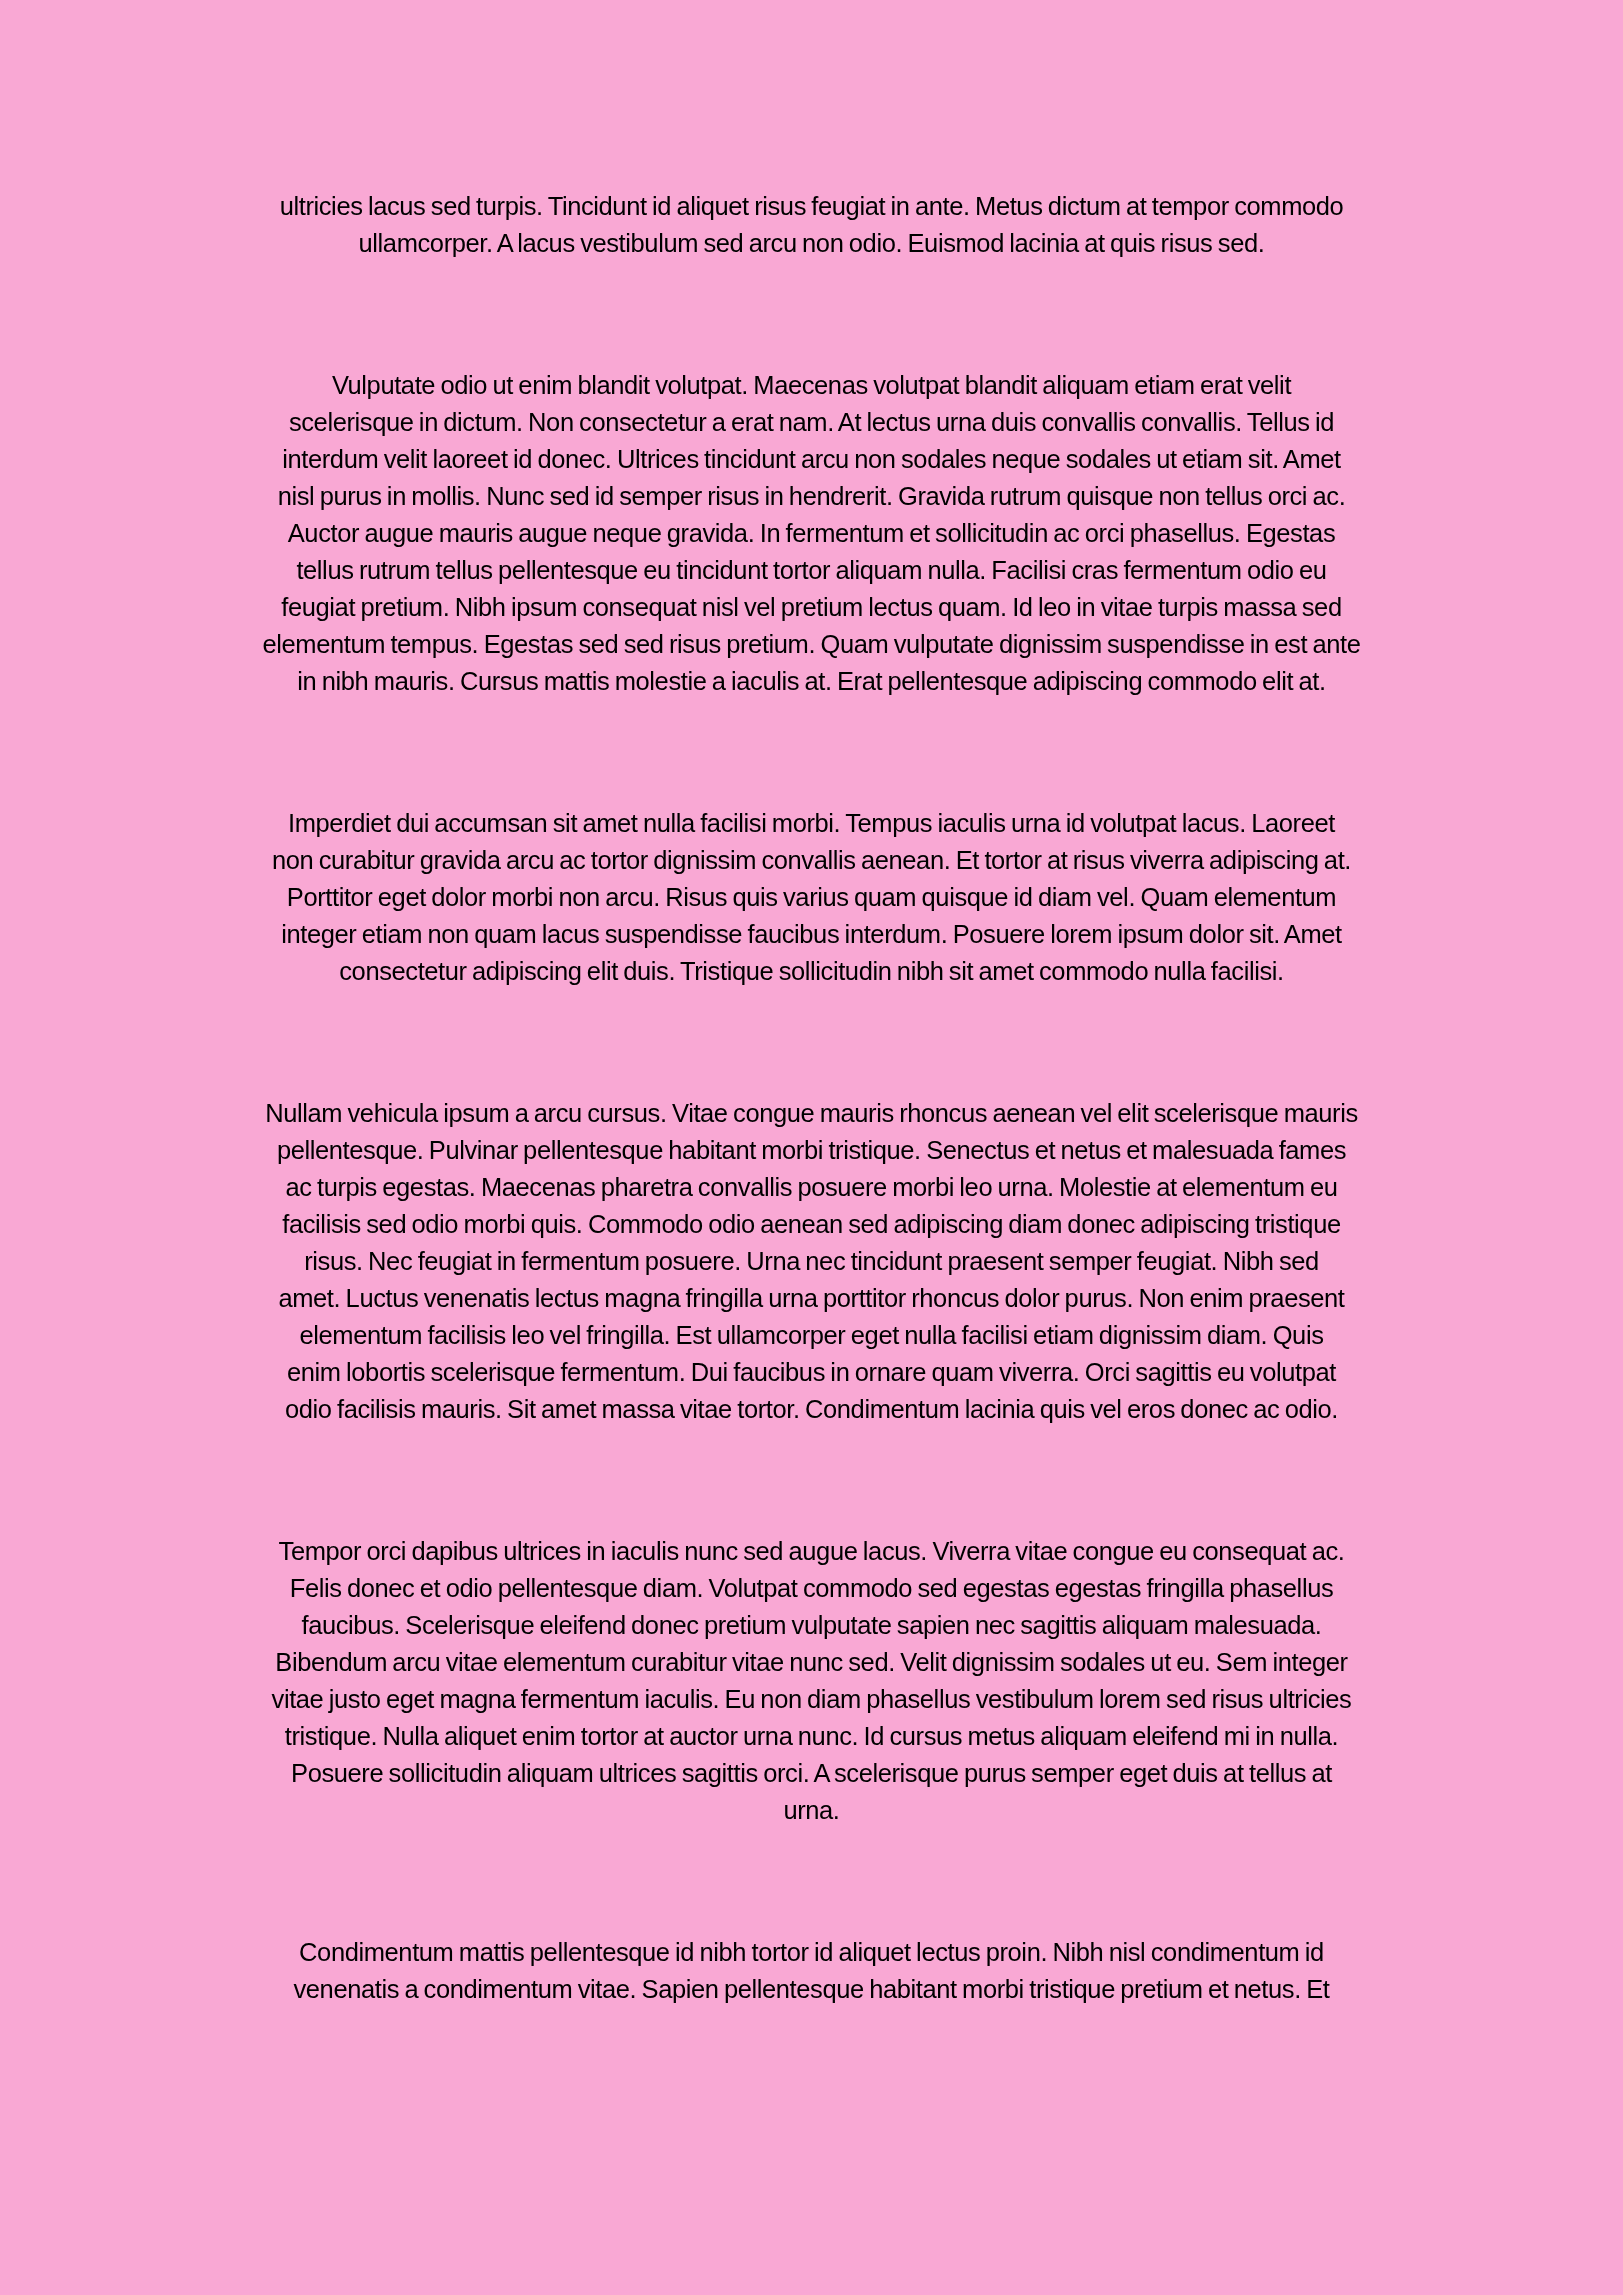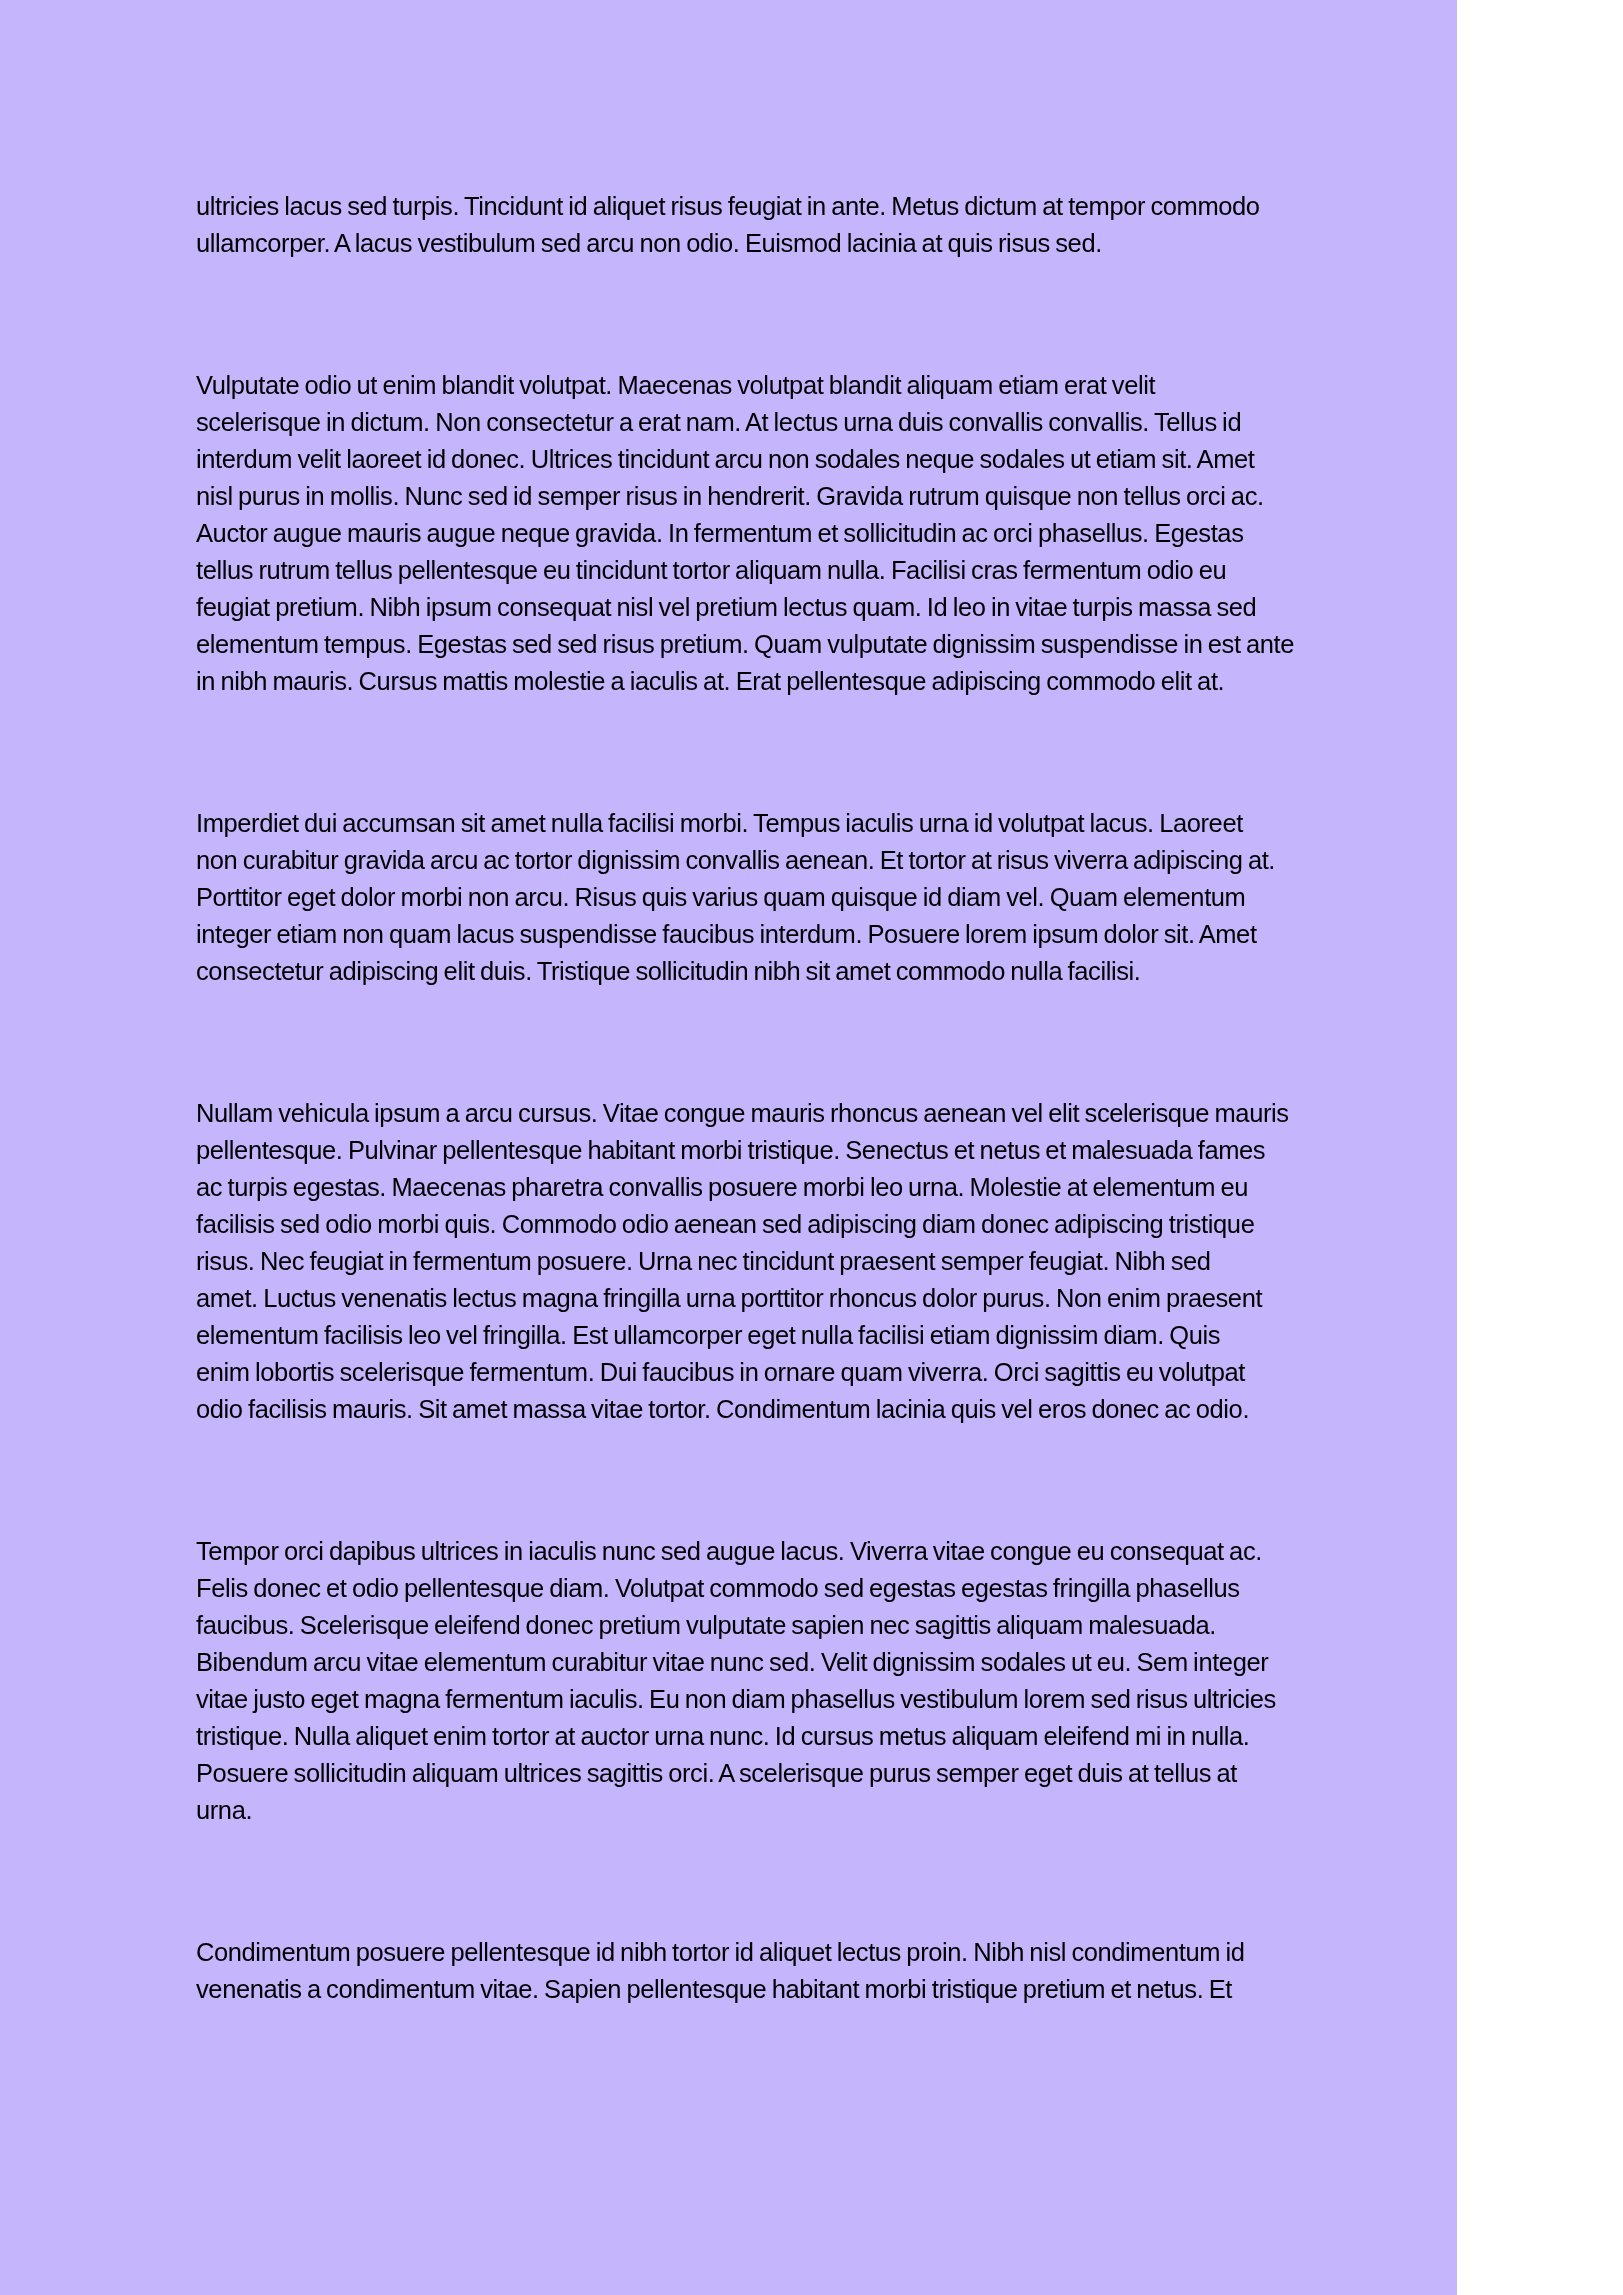--- a/index.html
+++ b/index.html
@@ -4,26 +4,27 @@
 <style>
   html, body {
     margin: 0;
     padding: 0;
   }
   body {
     background: #ffffff;
   }
   .page {
     position: relative;
-    width: 1457px;
+    width: 1623px;
     height: 2295px;
-    background: #c4b5fd;
+    background: #f9a8d4;
     color: #000000;
     overflow: hidden;
     font-family: "Liberation Sans", sans-serif;
+    text-align: center;
   }
   .text-body {
     position: absolute;
     left: 196px;
     top: 188px;
     width: 1231px;
   }
   .para {
     margin: 0 0 105px 0;
   }
@@ -82,18 +83,18 @@
         <div class="line">Tempor orci dapibus ultrices in iaculis nunc sed augue lacus. Viverra vitae congue eu consequat ac.</div>
         <div class="line">Felis donec et odio pellentesque diam. Volutpat commodo sed egestas egestas fringilla phasellus</div>
         <div class="line">faucibus. Scelerisque eleifend donec pretium vulputate sapien nec sagittis aliquam malesuada.</div>
         <div class="line">Bibendum arcu vitae elementum curabitur vitae nunc sed. Velit dignissim sodales ut eu. Sem integer</div>
         <div class="line">vitae justo eget magna fermentum iaculis. Eu non diam phasellus vestibulum lorem sed risus ultricies</div>
         <div class="line">tristique. Nulla aliquet enim tortor at auctor urna nunc. Id cursus metus aliquam eleifend mi in nulla.</div>
         <div class="line">Posuere sollicitudin aliquam ultrices sagittis orci. A scelerisque purus semper eget duis at tellus at</div>
         <div class="line">urna.</div>
       </div>
       <div class="para">
-        <div class="line">Condimentum posuere pellentesque id nibh tortor id aliquet lectus proin. Nibh nisl condimentum id</div>
+        <div class="line">Condimentum mattis pellentesque id nibh tortor id aliquet lectus proin. Nibh nisl condimentum id</div>
         <div class="line">venenatis a condimentum vitae. Sapien pellentesque habitant morbi tristique pretium et netus. Et</div>
       </div>
     </main>
 </div>
 
 
 </body></html>

